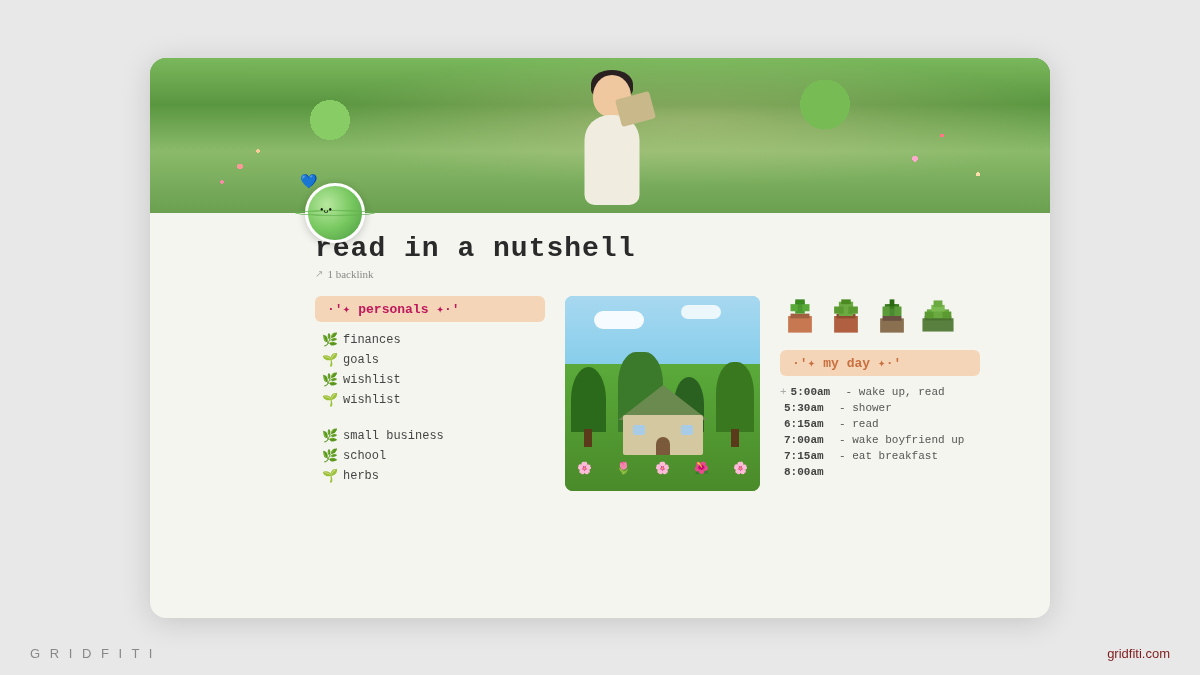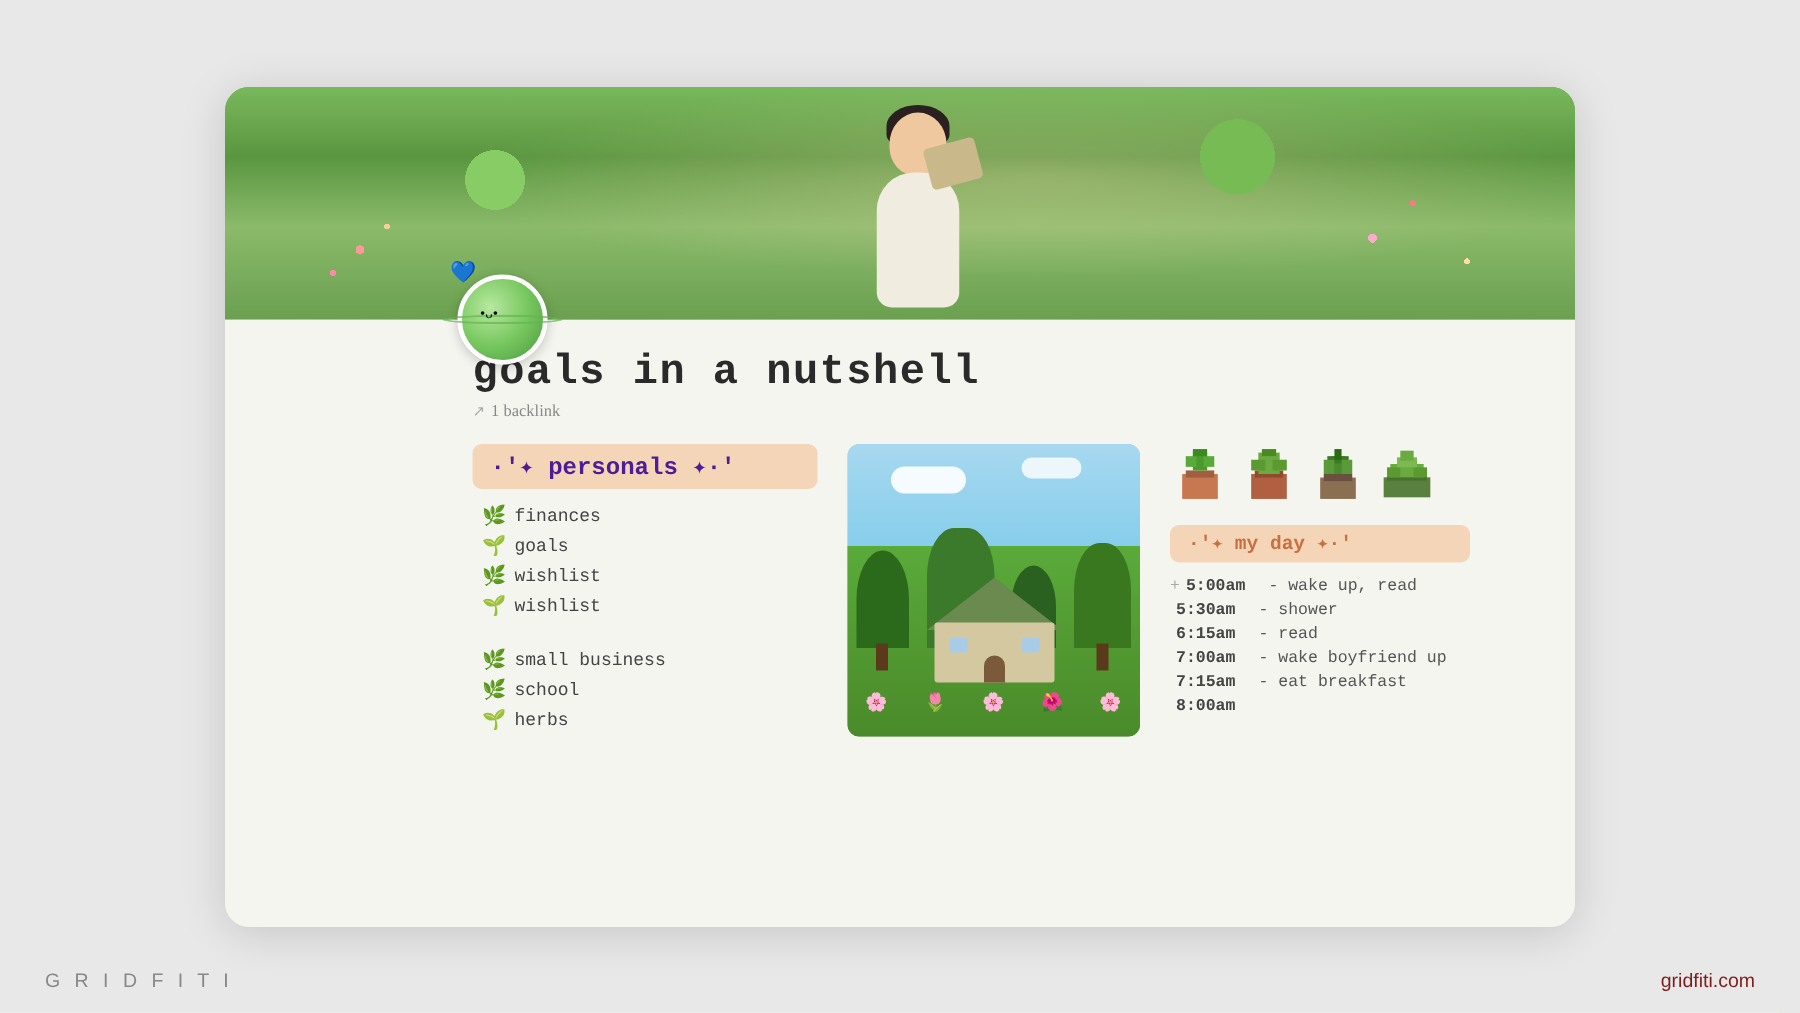--- a/index.html
+++ b/index.html
@@ -209,22 +209,22 @@
       min-width: 200px;
     }
 
     
     .section-header {
       background: #f5d5b8;
       border-radius: 6px;
       padding: 5px 12px;
       margin-bottom: 8px;
       font-family: 'Courier New', monospace;
-      font-size: 16px;
-      color: #4c1d95;
+      font-size: 13px;
+      color: #be185d;
       font-weight: bold;
       display: flex;
       align-items: center;
       gap: 4px;
       text-align: right;
     }
 
     
     .nav-list {
       list-style: none;
@@ -495,21 +495,21 @@
   <div class="avatar-container">
     <div class="avatar-planet">
       <div class="planet-ring"></div>
       <span class="planet-face">•ᴗ•</span>
     </div>
     <span class="heart-icon">💙</span>
   </div>
 
   <div class="content-area">
 
-    <h1 class="page-title">goals in a nutshell</h1>
+    <h1 class="page-title">read in a nutshell</h1>
     <div class="backlink">
       <span class="backlink-icon">↗</span>
       <span>1 backlink</span>
     </div>
 
     <div class="main-columns">
 
       <div class="left-column">
 
         <div class="section-header">

